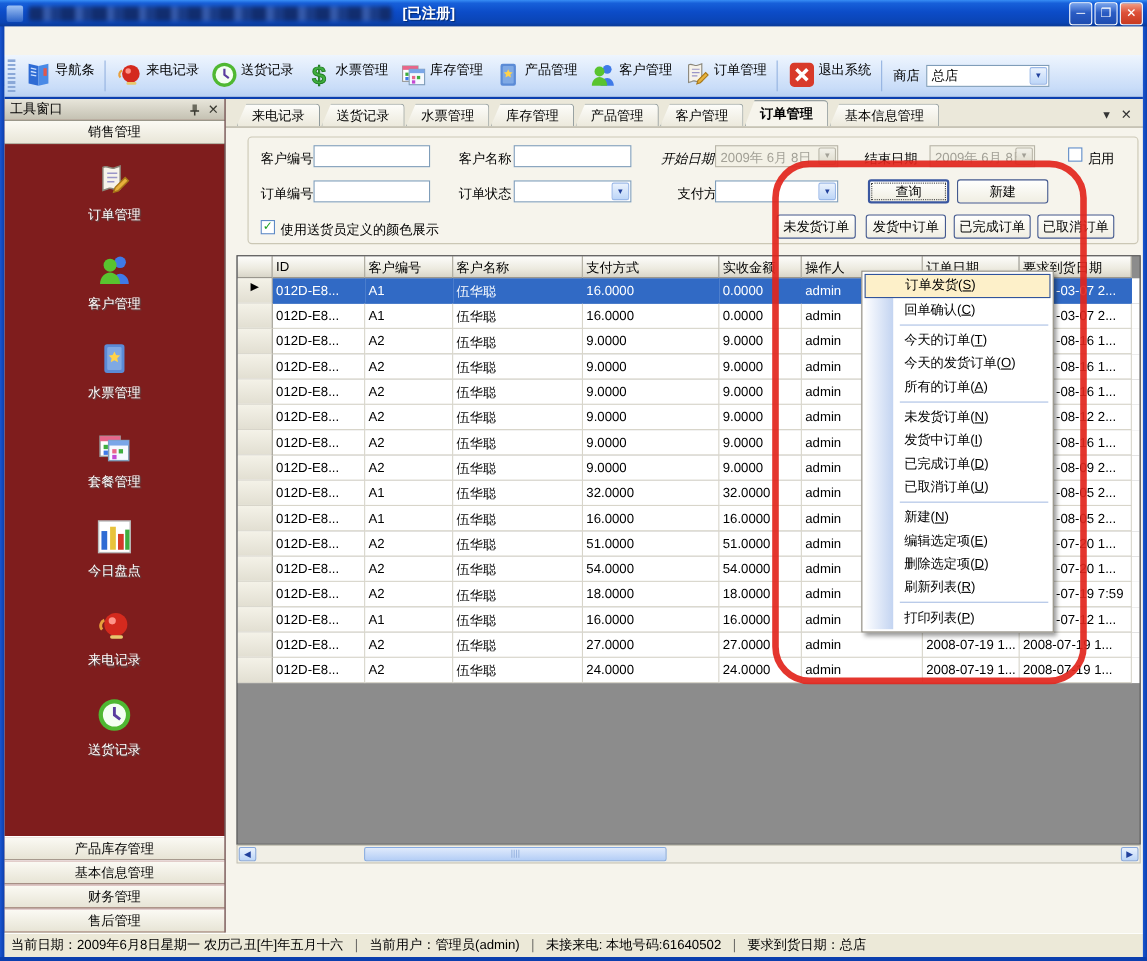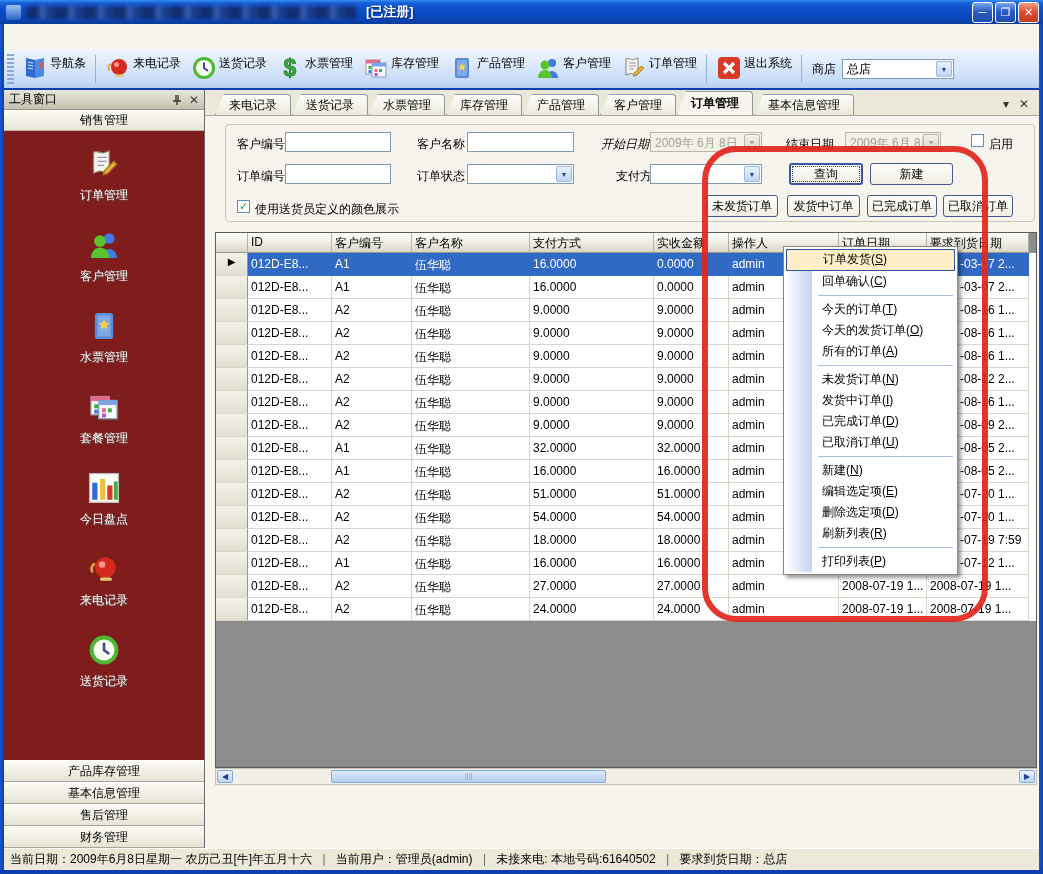--- a/index.html
+++ b/index.html
@@ -326,22 +326,22 @@
               <circle cx="13" cy="13" r="11" fill="#4fb832"></circle>
               <circle cx="13" cy="13" r="8" fill="#f4fff2"></circle>
               <path d="M13 7.5v5.5l4 3" stroke="#5a3e9e" stroke-width="2" fill="none"></path>
             </svg></span>
           <span class="lbl">送货记录</span>
         </div>
       </div>
     <div class="side-bottom" id="side-bottom">
         <div class="bar">产品库存管理</div>
         <div class="bar">基本信息管理</div>
+        <div class="bar">财务管理</div>
         <div class="bar">售后管理</div>
-        <div class="bar">财务管理</div>
       </div>
   </div>
 
   <div class="content-bg"></div>
   <div class="tabstrip" id="tabstrip">
       <div class="tab">来电记录</div>
       <div class="tab">送货记录</div>
       <div class="tab">水票管理</div>
       <div class="tab">库存管理</div>
       <div class="tab">产品管理</div>

